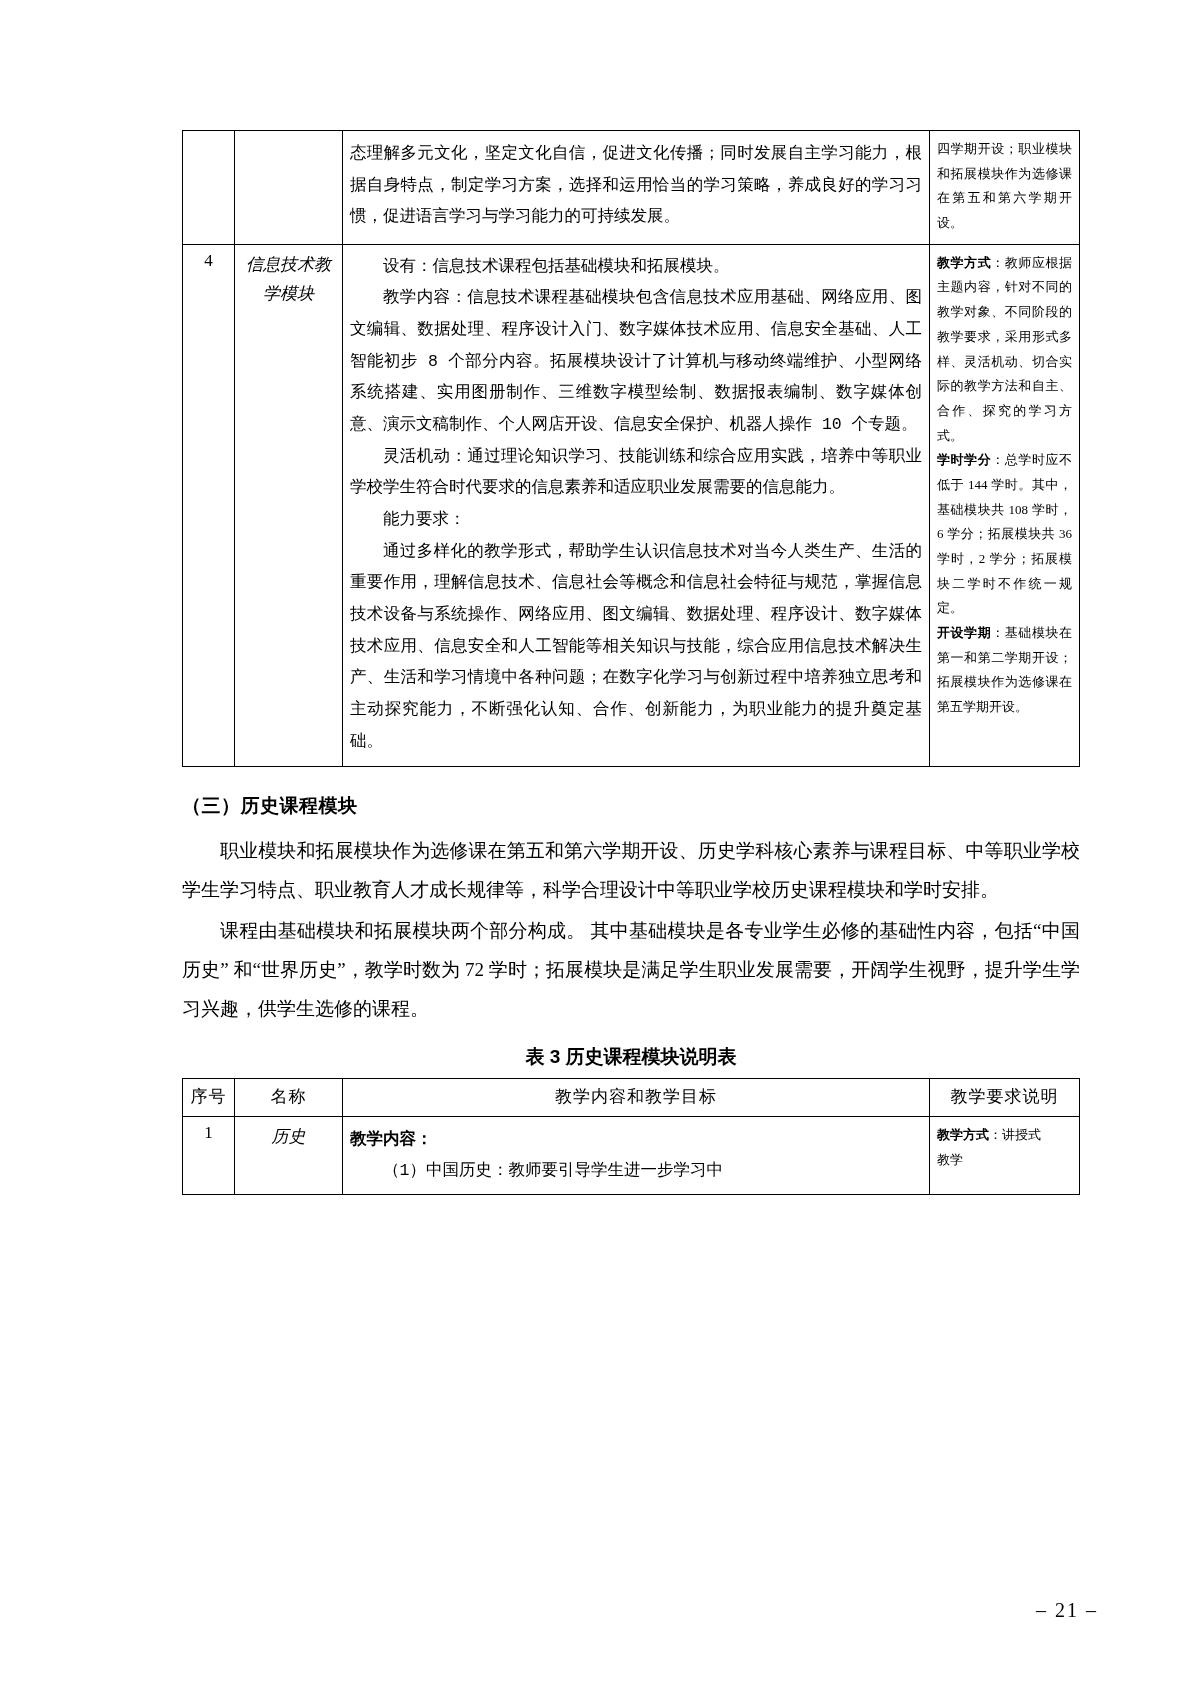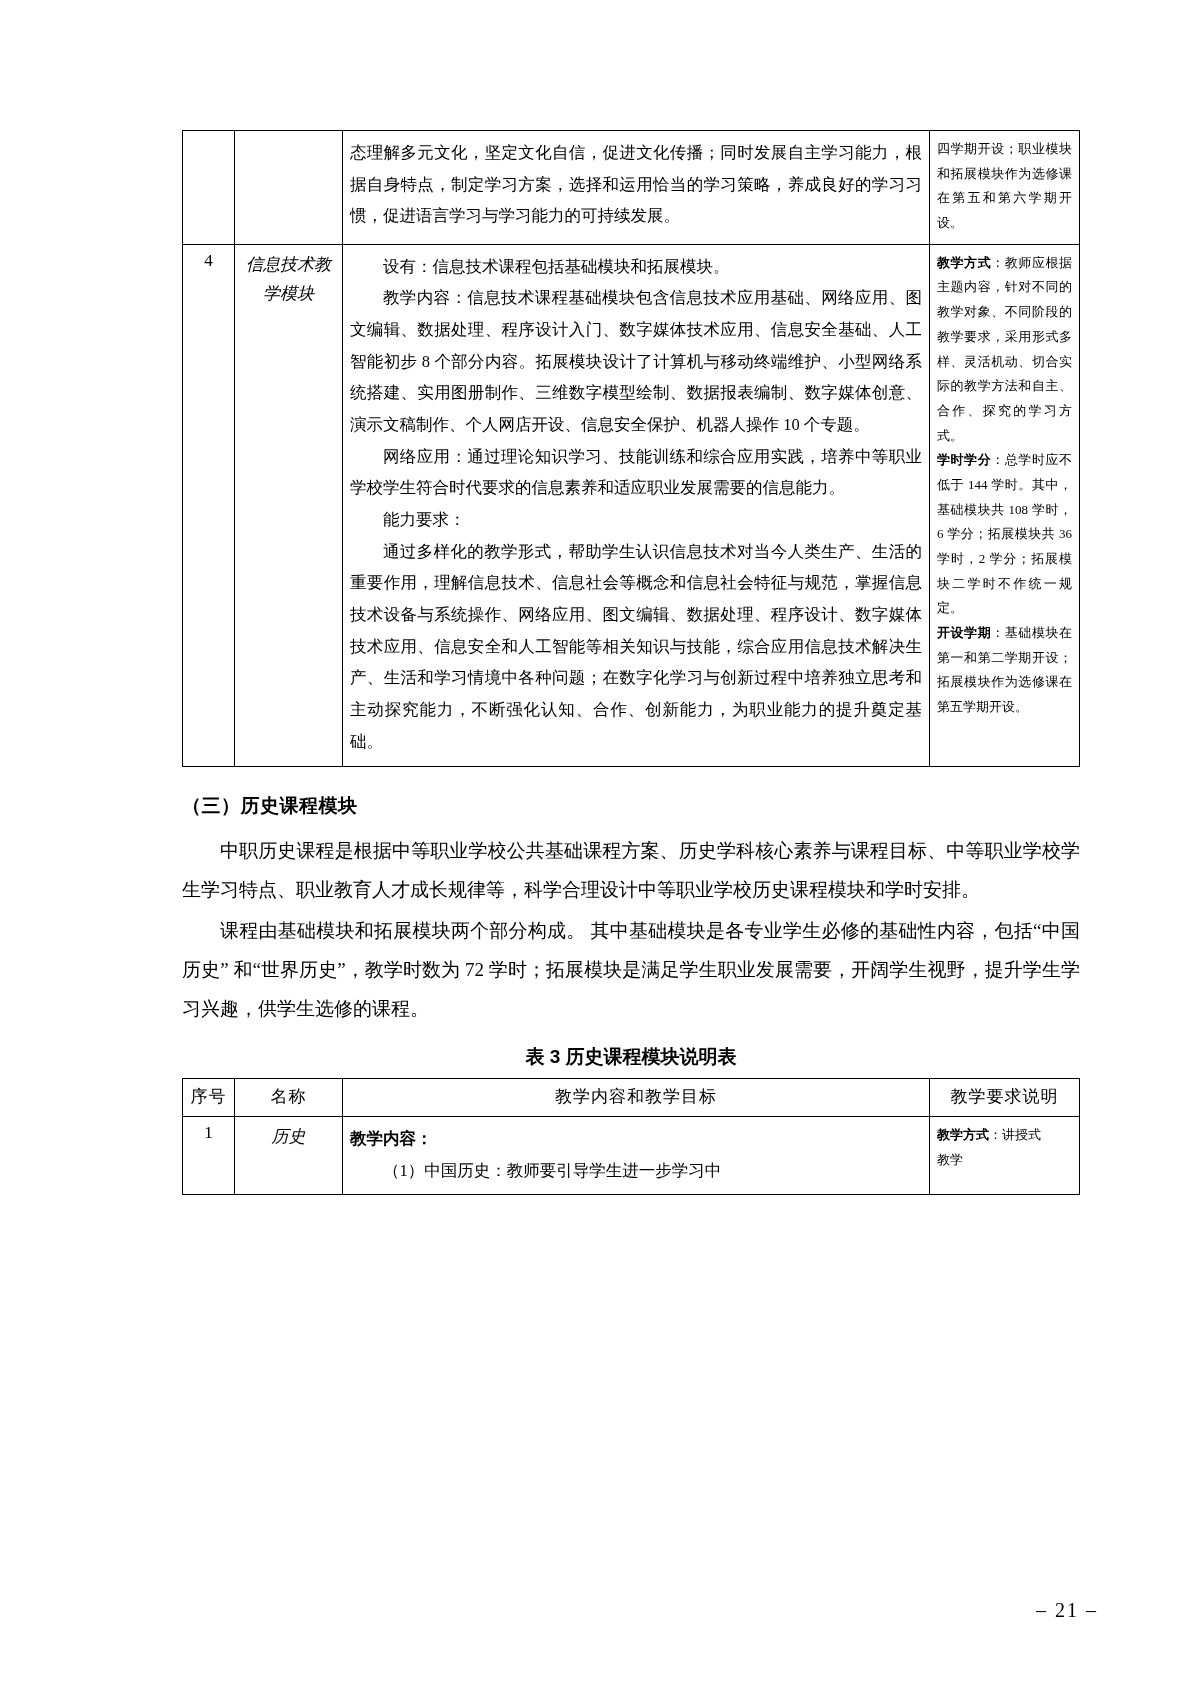--- a/index.html
+++ b/index.html
@@ -51,21 +51,21 @@
     line-height: 1.92;
     text-align: justify;
     text-justify: inter-ideograph;
   }
   .t-req {
     font-size: 13px;
     line-height: 1.9;
     text-align: justify;
     text-justify: inter-ideograph;
   }
-  .indent { text-indent: 2em; }
+  .indent { text-indent: 2em; font-family: Liberation Mono, monospace; }
   .b { font-weight: bold; }
   .lbl { font-weight: bold; }
 
   .t-name {
     font-size: 17px;
     line-height: 1.7;
     text-align: center;
     font-style: italic;
   }
   .t-no {
@@ -148,36 +148,36 @@
       <tr>
         <td class="cell-center t-no">
           <span>4</span>
         </td>
         <td class="cell-center t-name">
           <span>信息技术教学模块</span>
         </td>
         <td>
           <div class="t-body indent">设有：信息技术课程包括基础模块和拓展模块。</div>
           <div class="t-body indent">教学内容：信息技术课程基础模块包含信息技术应用基础、网络应用、图文编辑、数据处理、程序设计入门、数字媒体技术应用、信息安全基础、人工智能初步 8 个部分内容。拓展模块设计了计算机与移动终端维护、小型网络系统搭建、实用图册制作、三维数字模型绘制、数据报表编制、数字媒体创意、演示文稿制作、个人网店开设、信息安全保护、机器人操作 10 个专题。</div>
-          <div class="t-body indent">网络应用：通过理论知识学习、技能训练和综合应用实践，培养中等职业学校学生符合时代要求的信息素养和适应职业发展需要的信息能力。</div>
+          <div class="t-body indent">灵活机动：通过理论知识学习、技能训练和综合应用实践，培养中等职业学校学生符合时代要求的信息素养和适应职业发展需要的信息能力。</div>
           <div class="t-body indent">能力要求：</div>
           <div class="t-body indent">通过多样化的教学形式，帮助学生认识信息技术对当今人类生产、生活的重要作用，理解信息技术、信息社会等概念和信息社会特征与规范，掌握信息技术设备与系统操作、网络应用、图文编辑、数据处理、程序设计、数字媒体技术应用、信息安全和人工智能等相关知识与技能，综合应用信息技术解决生产、生活和学习情境中各种问题；在数字化学习与创新过程中培养独立思考和主动探究能力，不断强化认知、合作、创新能力，为职业能力的提升奠定基础。</div>
         </td>
         <td>
           <div class="t-req"><span class="lbl">教学方式</span><span>：教师应根据主题内容，针对不同的教学对象、不同阶段的教学要求，采用形式多样、灵活机动、切合实际的教学方法和自主、合作、探究的学习方式。</span></div>
           <div class="t-req"><span class="lbl">学时学分</span><span>：总学时应不低于 144 学时。其中，基础模块共 108 学时，6 学分；拓展模块共 36 学时，2 学分；拓展模块二学时不作统一规定。</span></div>
           <div class="t-req"><span class="lbl">开设学期</span><span>：基础模块在第一和第二学期开设；拓展模块作为选修课在第五学期开设。</span></div>
         </td>
       </tr>
     </tbody>
   </table>
 
   <h2 class="section-title">（三）历史课程模块</h2>
 
-  <p class="para">中职历史课程是根据中等职业学校公共基础课程方案、历史学科核心素养与课程目标、中等职业学校学生学习特点、职业教育人才成长规律等，科学合理设计中等职业学校历史课程模块和学时安排。</p>
+  <p class="para">职业模块和拓展模块作为选修课在第五和第六学期开设、历史学科核心素养与课程目标、中等职业学校学生学习特点、职业教育人才成长规律等，科学合理设计中等职业学校历史课程模块和学时安排。</p>
   <p class="para">课程由基础模块和拓展模块两个部分构成。 其中基础模块是各专业学生必修的基础性内容，包括“中国历史” 和“世界历史”，教学时数为 72 学时；拓展模块是满足学生职业发展需要，开阔学生视野，提升学生学习兴趣，供学生选修的课程。</p>
 
   <div class="table-caption">表 3 历史课程模块说明表</div>
 
   <table class="doc-table">
     <colgroup>
       <col class="col-no">
         <col class="col-name">
         <col class="col-body">
         <col class="col-req">

